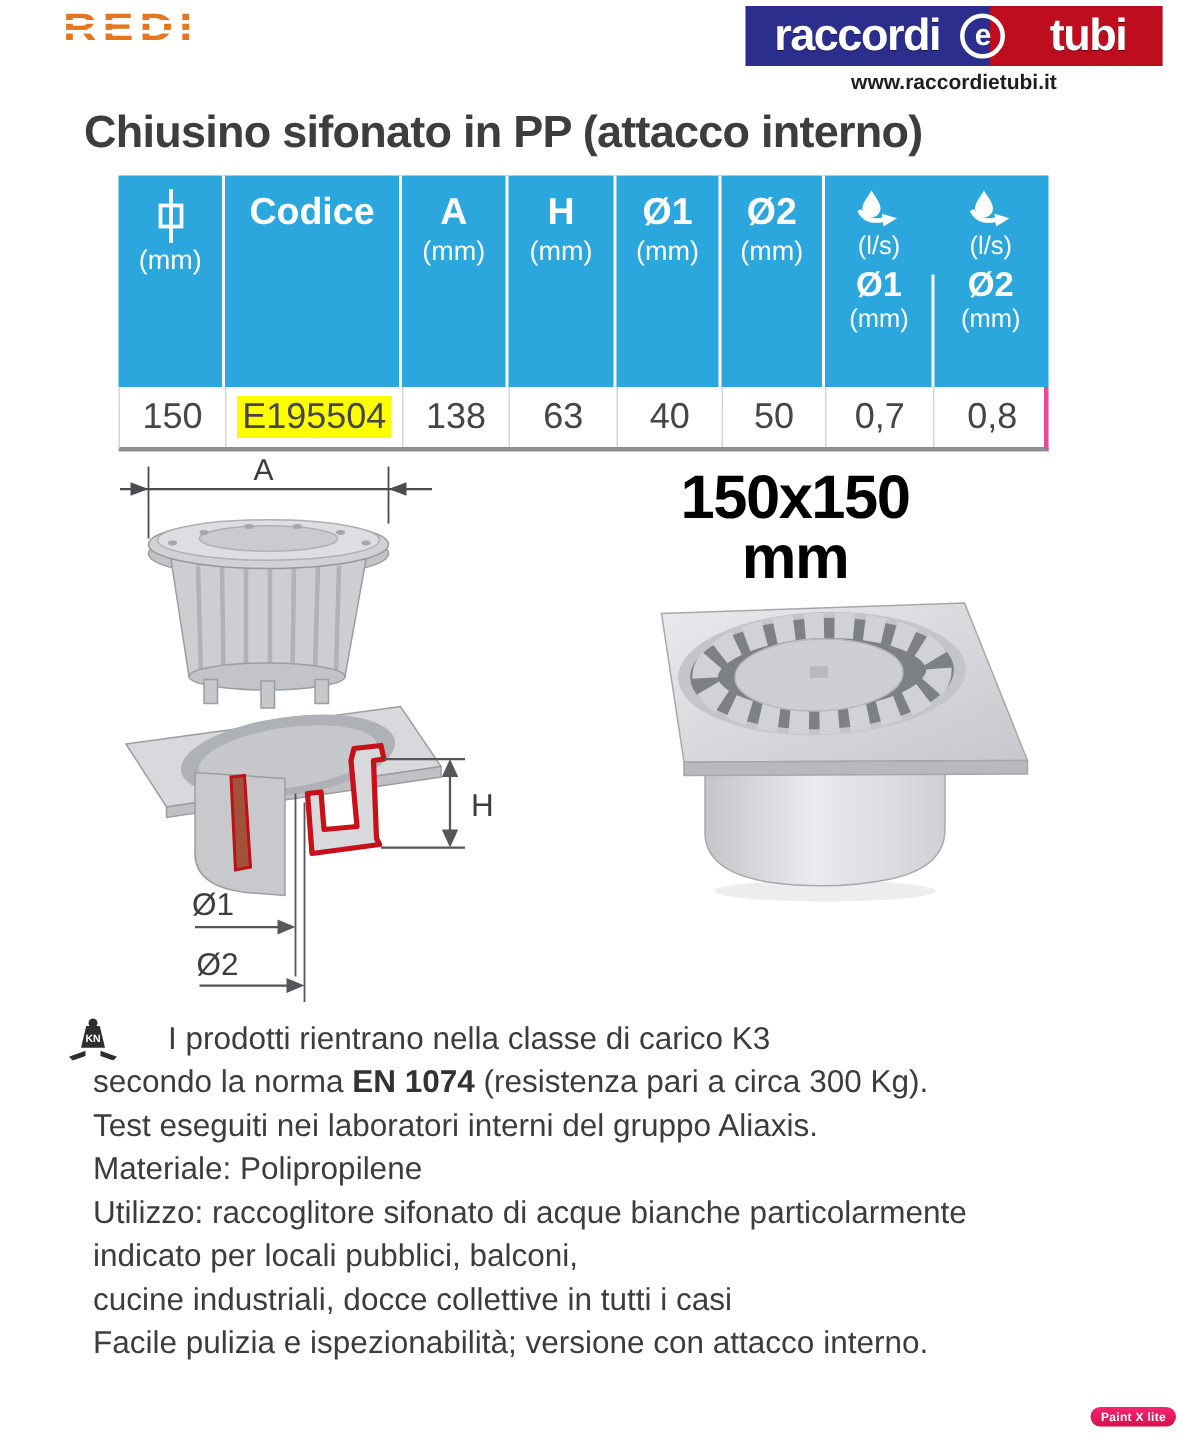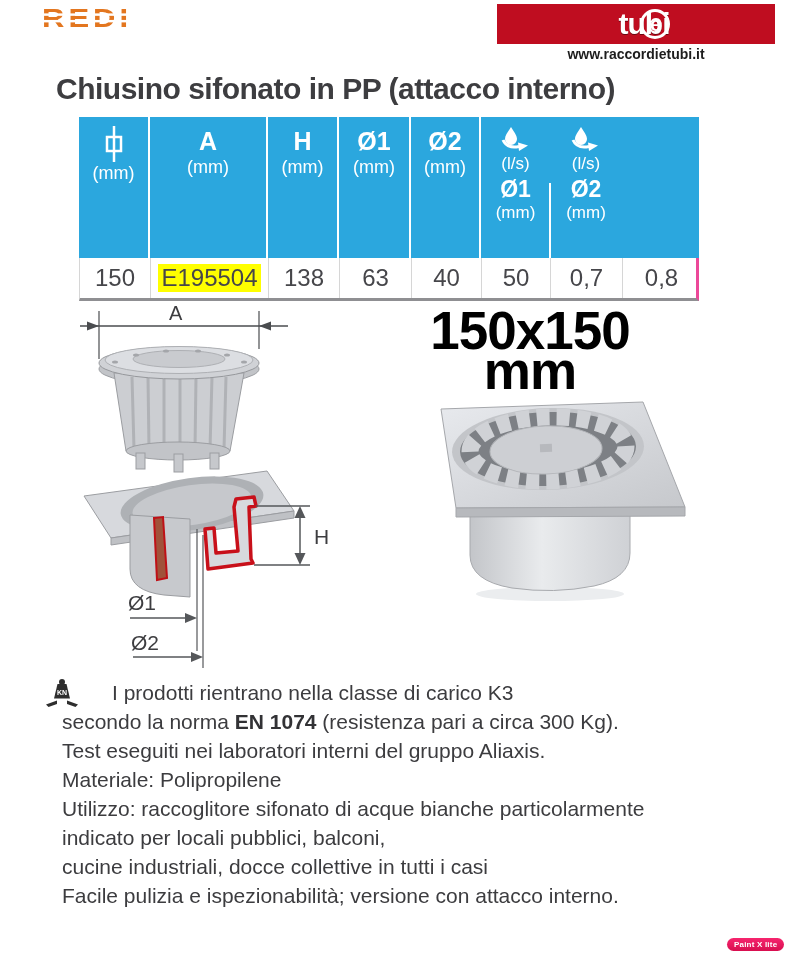--- a/index.html
+++ b/index.html
@@ -69,21 +69,21 @@
     display:flex; align-items:center; justify-content:center;
     font-size:24px; color:#46464a; border-right:1px solid #d6d6d6;
   }
   .tc:last-child { border-right:none; }
   .hl { background:var(--highlight_yellow,#ffff00); padding:0 3px; }
   
   .figures { position:relative; height:374px; }
   .left-drawing { position:absolute; left:42px; top:0; }
   .size-label {
     position:absolute; left:425px; top:10px; width:210px; text-align:center;
-    color:#000; font-weight:bold; font-size:53px; line-height:40px; letter-spacing:-1px;
+    color:#000; font-weight:bold; font-size:41px; line-height:40px; letter-spacing:-1px;
   }
   .product-photo { position:absolute; left:408px; top:86px; }
   
   .desc { padding:3px 30px 0 62px; font-size:21px; color:#3c3c3f; }
   .desc .line { line-height:29px;gap:24px; }
   .desc .b { font-weight:bold; color:#323235; }
   .line-load { display:flex; align-items:center; margin-left:-18px; }
   .line-load svg { margin-right:8px; flex:none; }
   
   .badge {
@@ -97,37 +97,41 @@
 <body>
 
 <div class="top">
   <div class="redi">
     <span>REDI</span>
     <span class="stripe s1"></span>
     <span class="stripe s2"></span>
   </div>
   <div class="brand">
     <div class="brand-box">
+      <div class="brand-blue">raccordi</div>
       <div class="brand-red">tubi</div>
       <div class="brand-e">e</div>
     </div>
     <div class="brand-url">www.raccordietubi.it</div>
   </div>
 </div>
 
 <h1 class="title">Chiusino sifonato in PP (attacco interno)</h1>
 
 <div class="spec-table">
   <div class="thead">
     <div class="hc">
       <svg width="20" height="36" viewBox="0 0 20 36">
         <line x1="10" y1="0" x2="10" y2="36" stroke="#fff" stroke-width="2.5"></line>
         <rect x="3" y="11" width="14" height="14" fill="none" stroke="#fff" stroke-width="2.5"></rect>
       </svg>
       <span class="unit">(mm)</span>
+    </div>
+    <div class="hc">
+      <span class="lbl">Codice</span>
     </div>
     <div class="hc">
       <span class="lbl">A</span>
       <span class="unit">(mm)</span>
     </div>
     <div class="hc">
       <span class="lbl">H</span>
       <span class="unit">(mm)</span>
     </div>
     <div class="hc">

